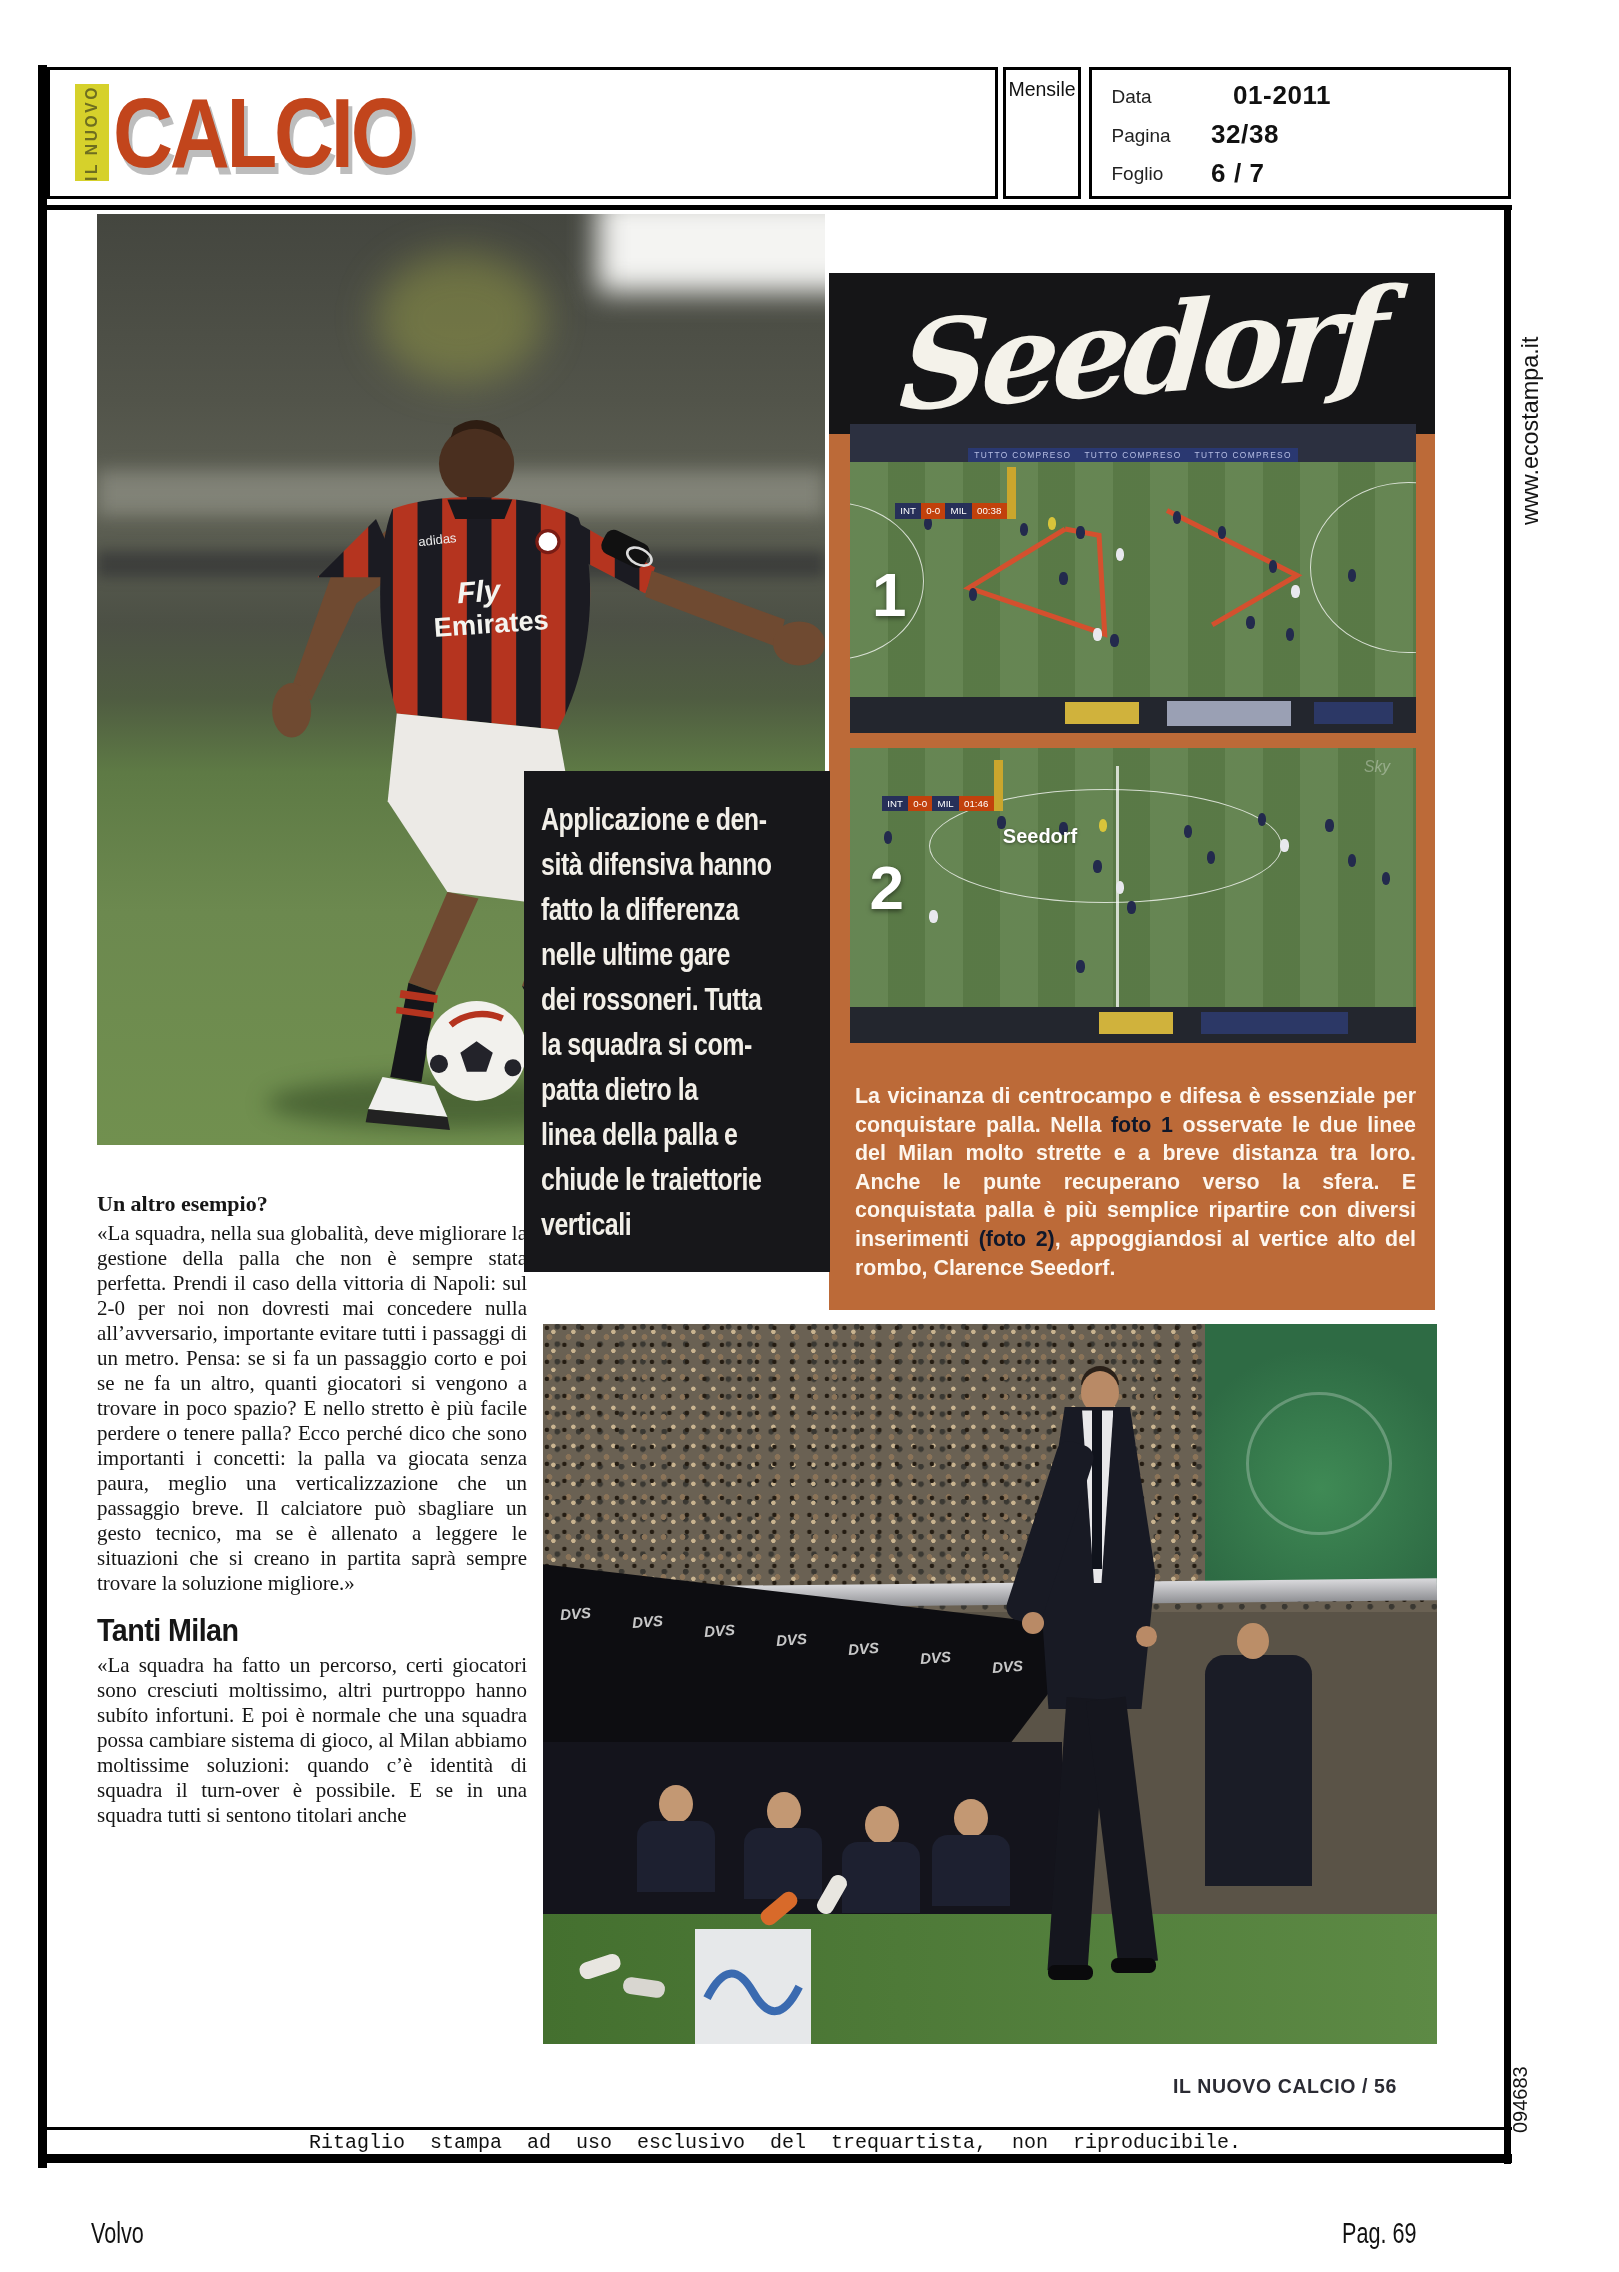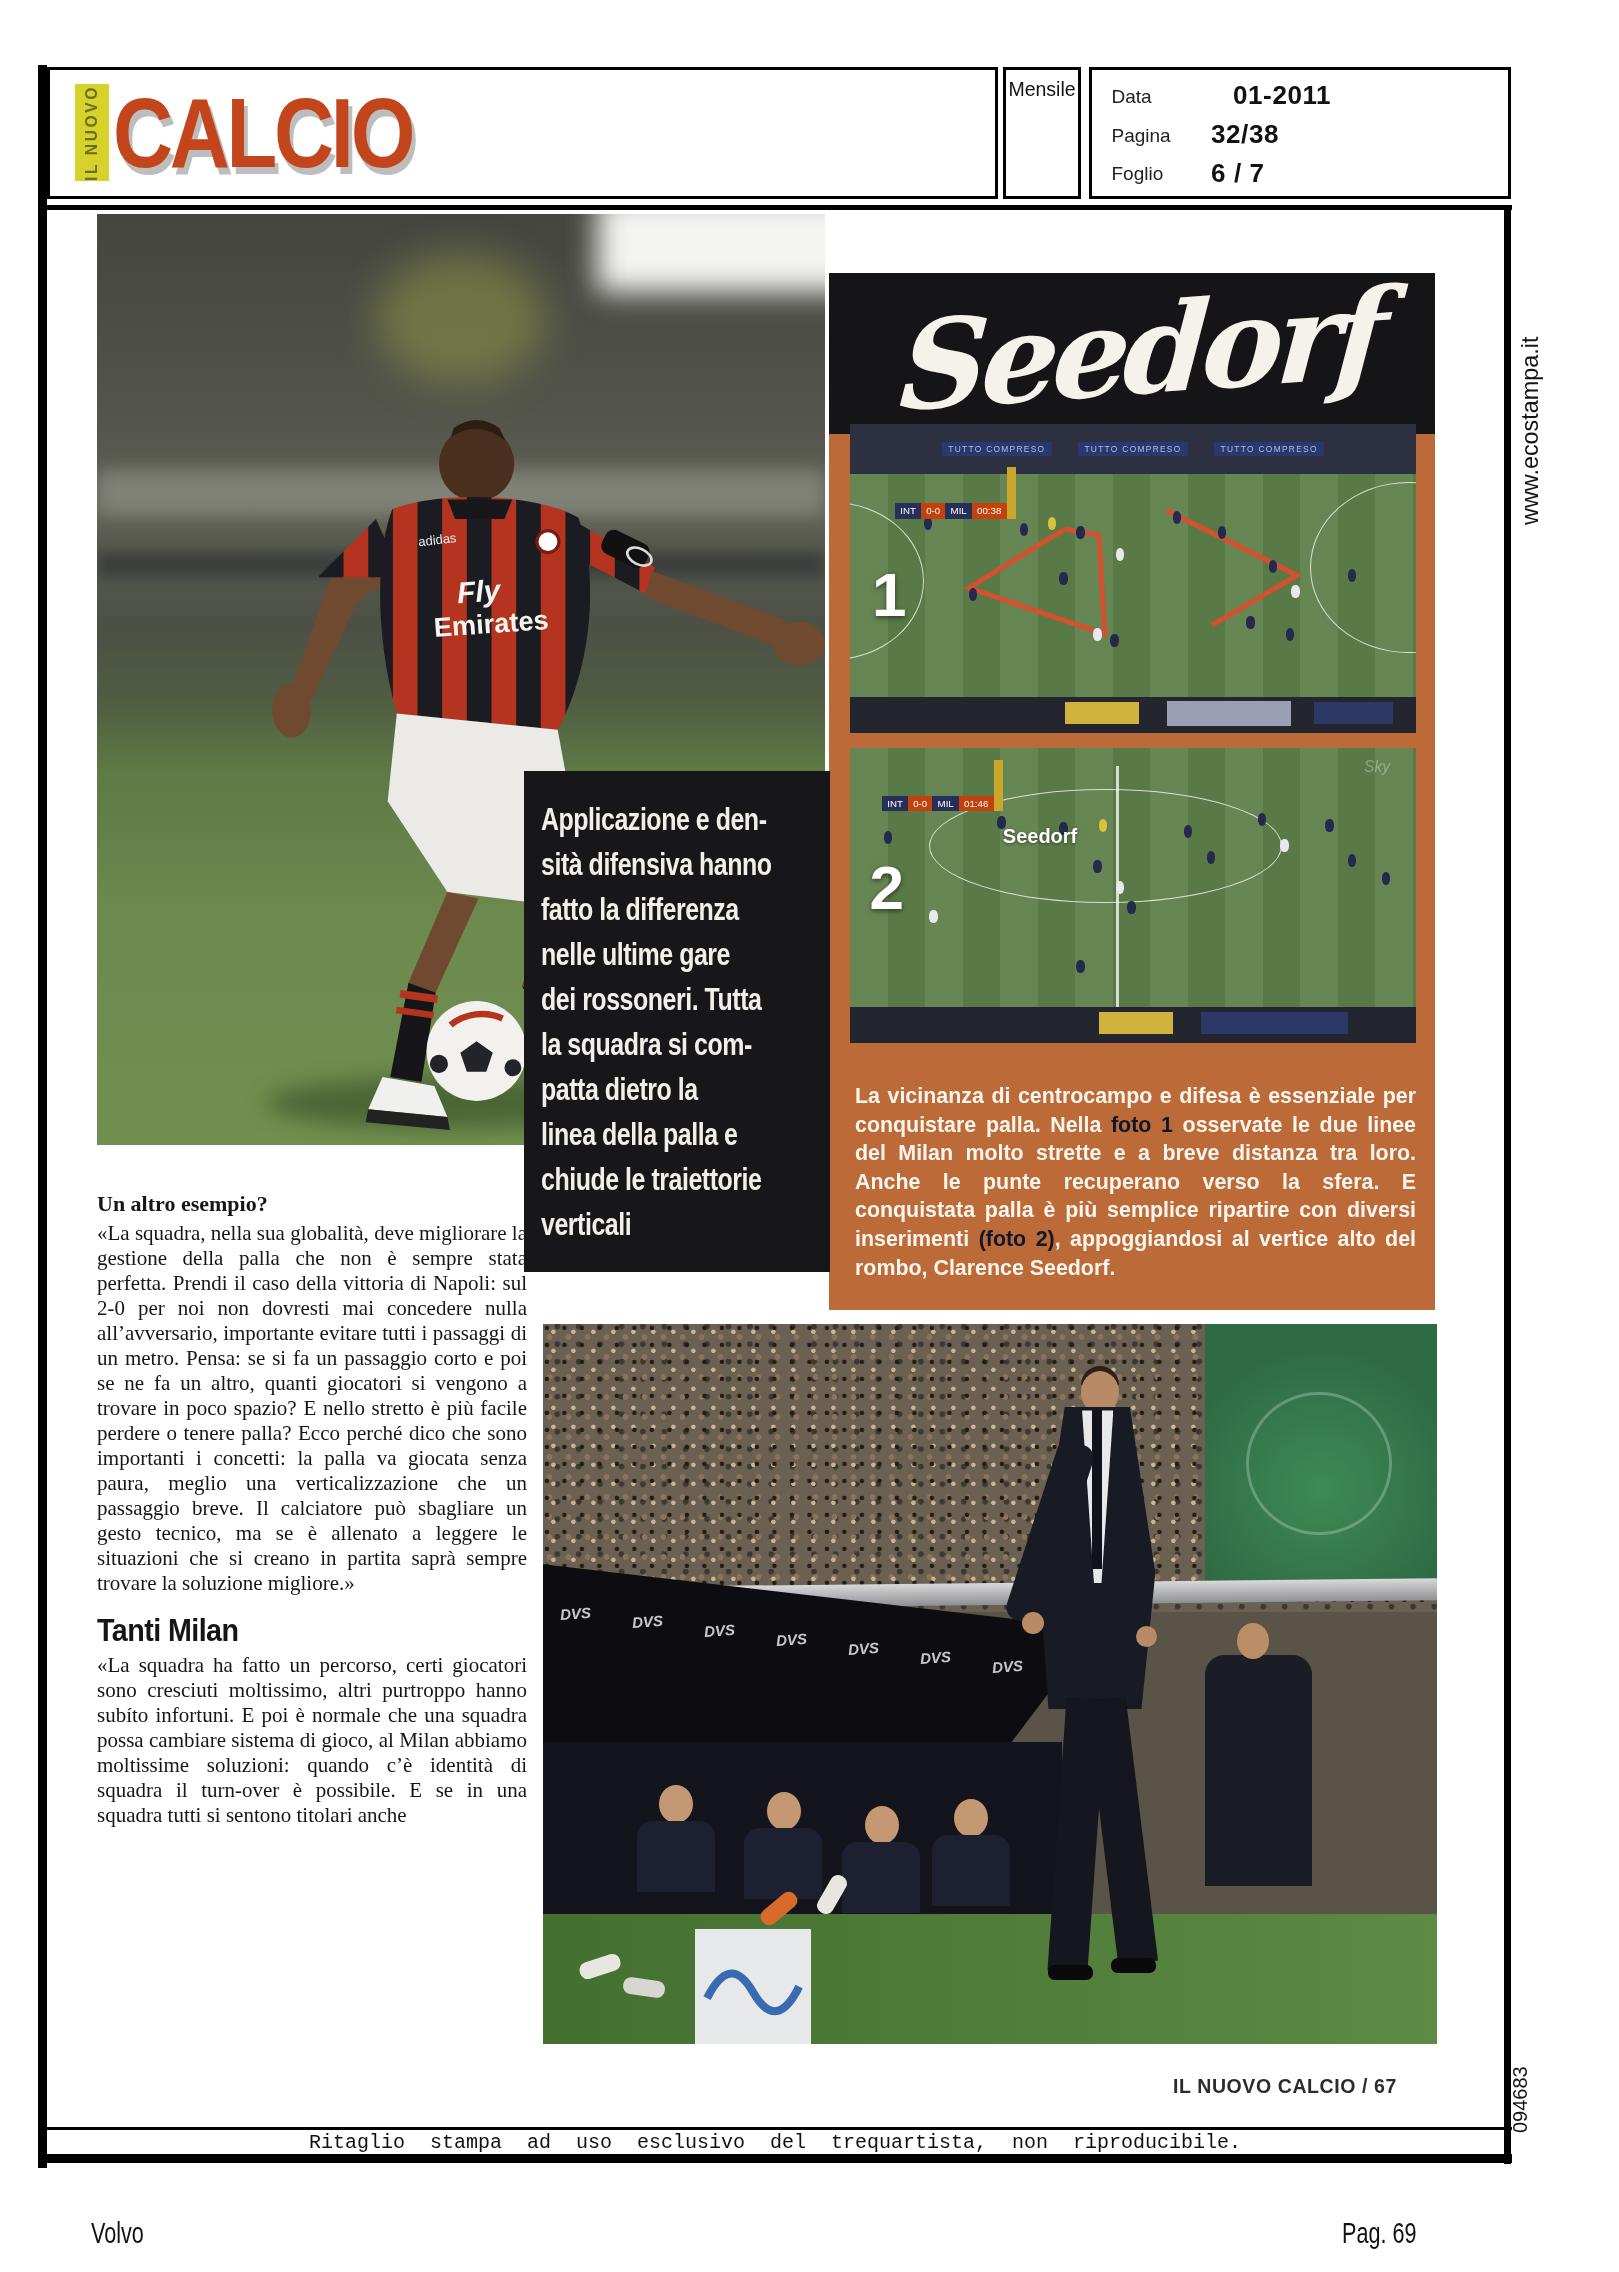--- a/index.html
+++ b/index.html
@@ -56,22 +56,22 @@
   .seedorf-band{position:absolute;left:0;top:0;width:100%;height:161px;background:#151517;}
   .seedorf-script{position:absolute;left:19.5px;top:5.2px;width:584px;text-align:center;color:#f4f2ea;
      font-family:"DejaVu Serif",serif;font-style:italic;font-weight:bold;font-size:122px;
      letter-spacing:-6.5px;transform:rotate(-4deg) skewX(-8deg);z-index:5;}
 
   .tac-photo{position:absolute;left:21px;width:566px;overflow:hidden;background:#5e7f4a;}
   .photo1{top:151px;height:309px;}
   .photo2{top:475px;height:295px;}
   .pitch-stripes{position:absolute;left:0;top:0;width:100%;height:100%;
      background:repeating-linear-gradient(90deg,rgba(255,255,255,.05) 0 38px,rgba(0,0,0,.05) 38px 75px);}
-  .crowd-strip{position:absolute;left:0;top:0;width:100%;height:50px;background:#2c3040;
-     display:flex;gap:26px;align-items:center;justify-content:center;overflow:hidden;}
+  .crowd-strip{position:absolute;left:0;top:0;width:100%;height:38px;background:#2c3040;
+     display:flex;align-items:flex-end;justify-content:center;overflow:hidden;}
   .board{font-size:8.4px;color:#cdd5ff;letter-spacing:1.3px;background:#2a3a7a;padding:1.9px 6.5px;white-space:nowrap;opacity:.85;}
   .sboard{position:absolute;display:flex;font-size:9.7px;line-height:15.6px;color:#fff;z-index:4;}
   .sb-seg{padding:0 5.2px;white-space:nowrap;margin-top:36px;}
   .sb-a{background:#273059;}
   .sb-b{background:#c2410c;}
   .sb-y{width:9px;background:#caa62d;}
   .bignum{position:absolute;color:#fff;font-size:62px;font-weight:bold;z-index:5;
      text-shadow:0 1.9px 5.2px rgba(0,0,0,.5);}
   .dots-layer,.lines-layer{position:absolute;left:0;top:0;width:100%;height:100%;z-index:3;}
   .dot{position:absolute;width:8.4px;height:13px;border-radius:45%;}
@@ -394,19 +394,19 @@
     <div class="coach-hand"></div>
     <div class="coach-hand2"></div>
     <div class="coach-legL"></div>
     <div class="coach-legR"></div>
     <div class="coach-shoe" style="left:56.5%;top:89%"></div>
     <div class="coach-shoe" style="left:63.5%;top:88%"></div>
     <div class="assist"></div>
     <div class="assist-head"></div>
   </div>
 
-  <div class="abs photo-credit">IL NUOVO CALCIO / 67</div>
+  <div class="abs photo-credit">IL NUOVO CALCIO / 56</div>
 
   <div class="abs disclaimer">Ritaglio stampa ad uso esclusivo del trequartista, non riproducibile.</div>
   <div class="abs volvo">Volvo</div>
   <div class="abs pagenum">Pag. 69</div>
 </div>
 
 
 </body></html>

